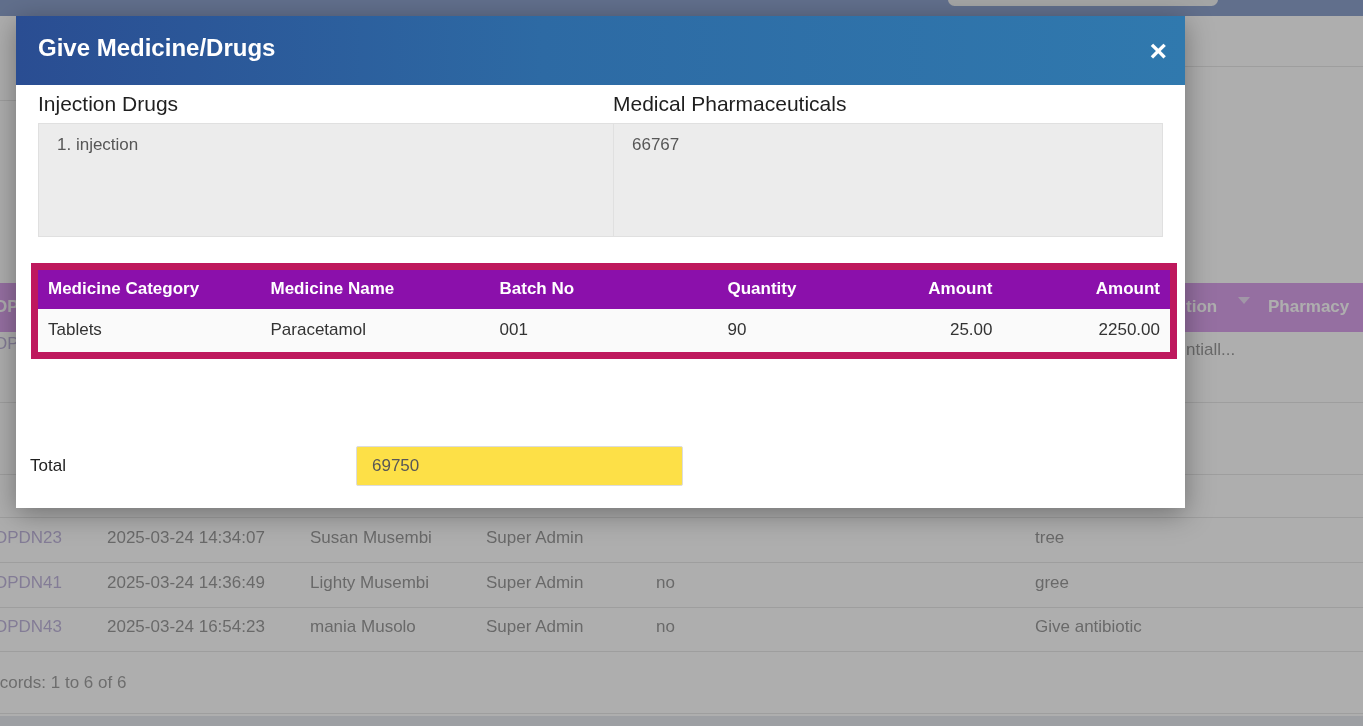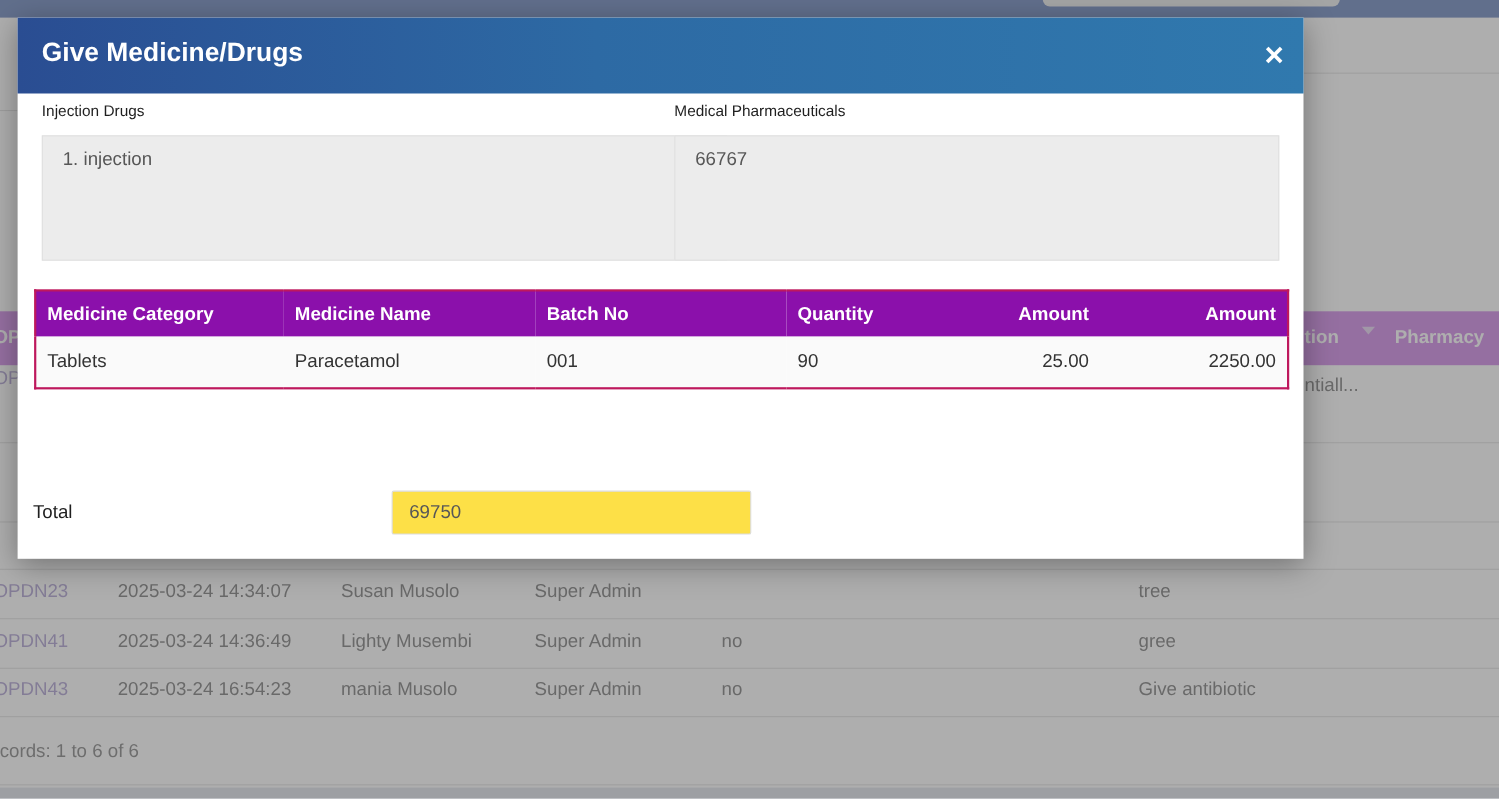--- a/index.html
+++ b/index.html
@@ -30,27 +30,27 @@
   
   .modal { position:absolute; left:16px; top:16px; width:1169px; height:492px;
     background:#fff; z-index:3; box-shadow:0 6px 26px rgba(0,0,0,0.35); }
   .modal-header { position:relative; height:69px;
     background:linear-gradient(90deg,#2a4d92 0%,#2d6aa4 45%,#3079ae 100%); }
   .modal-title { position:absolute; left:22px; top:0; height:63px; display:flex;
     align-items:center; color:#fff; font-size:24px; font-weight:bold; }
   .modal-close { position:absolute; right:18px; top:0; height:69px; display:flex;
     align-items:center; color:#fff; font-size:30px; font-weight:bold; cursor:pointer;
     background:none; border:none; line-height:1; }
-  .field-label { position:absolute; font-size:14px; color:#1f1f1f; }
+  .field-label { position:absolute; font-size:21px; color:#1f1f1f; }
   .gray-box { position:absolute; background:#ececec; border:1px solid #e0e0e0;
     font-size:17px; color:#575757; padding:11px 18px; resize:none;
     font-family:"Liberation Sans", sans-serif; outline:none; }
   .med-table { position:absolute; left:15px; top:247px; width:1139px;
     border-collapse:collapse; table-layout:fixed; font-size:17px;
-    border:2px solid #be185d; }
+    border:7px solid #be185d; }
   .med-table th { background:#8b10ab; color:#fff; font-weight:bold; height:42px;
     text-align:left; padding:0 10px; }
   .med-table td { height:47px; padding:0 10px; color:#333; border-bottom:1px solid #e4e4e4; }
   .med-table tr.odd td { background:#fafafa; }
   .med-table th.num, .med-table td.num { text-align:right; }
   .total-label { position:absolute; left:14px; top:430px; height:40px; display:flex;
     align-items:center; font-size:17px; color:#1f1f1f; }
   .total-input { position:absolute; left:340px; top:430px; width:327px; height:40px;
     background:#fde047; border:1px solid #dcdcdc; border-radius:2px; font-size:17px;
     color:#575757; padding:0 15px; font-family:"Liberation Sans", sans-serif; outline:none; }
@@ -78,21 +78,21 @@
     <span style="left:1186px; top:6px;">ntiall...</span>
   </div>
 
   <div class="bg-line" style="left:0; top:402px; width:1363px;"></div>
   <div class="bg-line" style="left:0; top:474px; width:1363px;"></div>
   <div class="bg-line" style="left:0; top:517px; width:1363px;"></div>
 
   <div class="bg-row" style="top:528px;">
     <span class="bg-id" style="left:-6px;">OPDN23</span>
     <span style="left:107px;">2025-03-24 14:34:07</span>
-    <span style="left:310px;">Susan Musolo</span>
+    <span style="left:310px;">Susan Musembi</span>
     <span style="left:486px;">Super Admin</span>
     <span style="left:656px;"></span>
     <span style="left:1035px;">tree</span>
   </div>
   <div class="bg-line" style="left:0; top:562px; width:1363px;"></div>
 
   <div class="bg-row" style="top:573px;">
     <span class="bg-id" style="left:-6px;">OPDN41</span>
     <span style="left:107px;">2025-03-24 14:36:49</span>
     <span style="left:310px;">Lighty Musembi</span>

